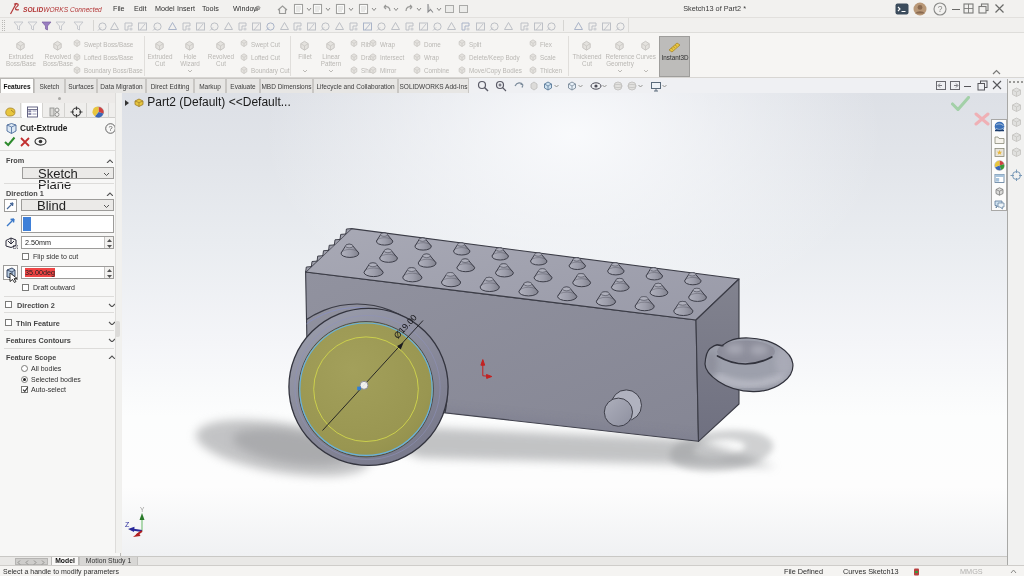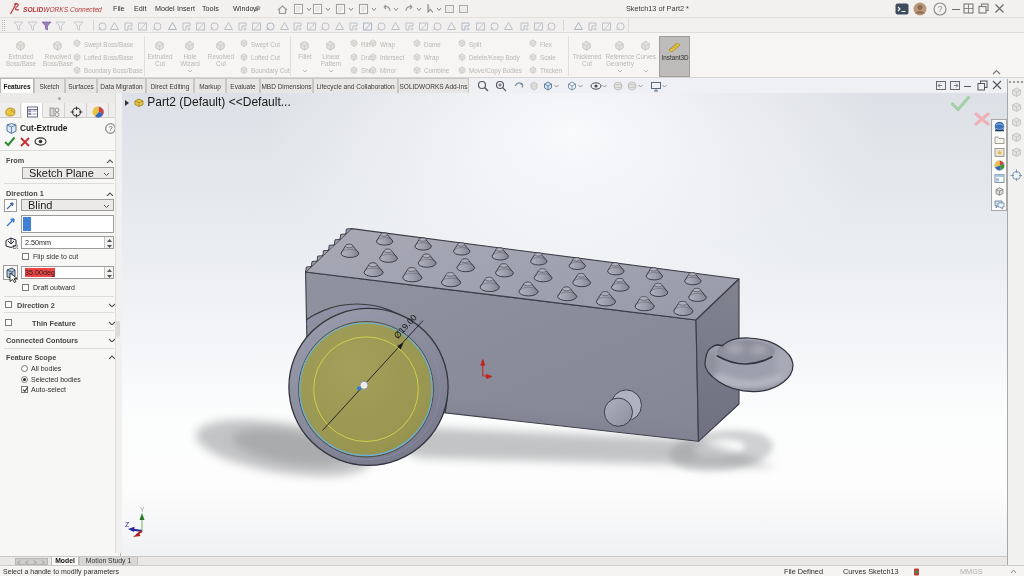--- a/index.html
+++ b/index.html
@@ -19,21 +19,21 @@
 .tab{position:absolute;top:0;height:15px;line-height:15px;font-size:6.5px;color:#3c3c3c;text-align:center;background:#e7e6e4;border:1px solid #c9c7c4;border-bottom:none;white-space:nowrap;overflow:hidden}
 .tab.active{background:#fdfdfc;color:#111;font-weight:bold;border-color:#b8b6b3}
 
 #panel{position:absolute;left:0;top:93px;width:121px;height:463px;background:#f7f7f6;border-right:1px solid #b9b8b6}
 .ptabs{position:absolute;left:0;top:10px;width:121px;height:15px;background:#efeeec;border-bottom:1px solid #cfcecb}
 .ptab{position:absolute;top:0;width:21px;height:15px;border-right:1px solid #d4d3d0}
 .sechead{position:absolute;font-size:7.3px;font-weight:bold;color:#474747}
 .plabel{font-size:7px;color:#2e2e2e}
 .chev{position:absolute;width:7px;height:4px}
 .pdiv{position:absolute;left:4px;width:110px;height:1px;background:#dddcda}
-.combo{position:absolute;height:12px;background:#ebeae8;border:1px solid #9d9c9a;font-size:11px;color:#222;line-height:11px;padding-left:6px}
+.combo{position:absolute;height:12px;background:#ebeae8;border:1px solid #9d9c9a;font-size:13px;color:#222;line-height:11px;padding-left:15px}
 .spin{position:absolute;height:13px;background:#fff;border:1px solid #9d9c9a;font-size:7.2px;color:#222;line-height:12px;padding-left:3px}
 .spinbtn{position:absolute;right:0;top:0;width:9px;height:100%;border-left:1px solid #c4c3c1;background:#f2f1ef}
 .cb{position:absolute;width:7px;height:7px;border:1px solid #7a7a78;background:#fff}
 .radio{position:absolute;width:7px;height:7px;border:1px solid #7a7a78;background:#fff;border-radius:50%}
 
 #viewport{position:absolute;left:122px;top:93px;width:885px;height:463px;background:radial-gradient(ellipse 430px 270px at 51% 9%,rgba(250,251,253,0.95),rgba(250,251,253,0) 72%),linear-gradient(180deg,#dde0e6 0%,#e2e5ea 15%,#e9ecf0 32%,#f4f5f8 54%,#fcfdfd 70%,#fdfdfd 85%,#f0f1f3 100%)}
 
 #rstrip{position:absolute;left:1007px;top:79px;width:17px;height:486px;background:#f1f1f0;border-left:1px solid #a8a8a6}
 
 #mtabs{position:absolute;left:0;top:556px;width:1007px;height:9px;background:#e9e8e6;border-top:1px solid #c9c8c5}
@@ -106,21 +106,21 @@
       </svg>
       <svg class="abs" style="left:436px;top:7px" width="6" height="5">
         <path d="M1,1 L3,3.5 L5,1" stroke="#8a8a88" stroke-width="1" fill="none"></path>
       </svg>
       <svg class="abs" style="left:444px;top:3px" width="12" height="12">
         <rect x="1.5" y="2.5" width="8" height="7" fill="#ececea" stroke="#aaaaa8" stroke-width="1"></rect>
       </svg>
       <svg class="abs" style="left:458px;top:3px" width="12" height="12">
         <rect x="1.5" y="2.5" width="8" height="7" fill="#ececea" stroke="#aaaaa8" stroke-width="1"></rect>
       </svg>
-      <div class="txt" style="left:626px;top:0;width:120px;height:18px;line-height:18px;font-size:7.3px;color:#3a3a3a;text-align:left">Sketch13 of Part2 *</div>
+      <div class="txt" style="left:626px;top:0;width:120px;height:18px;line-height:18px;font-size:7.3px;color:#3a3a3a;text-align:right">Sketch13 of Part2 *</div>
       <svg class="abs" style="left:895px;top:3px" width="14" height="12">
         <rect x="0.5" y="0.5" width="13" height="11" rx="2" fill="#3c4c5c"></rect>
         <path d="M3,4 L5,6 L3,8 M6.5,8.5 h4" stroke="#fff" stroke-width="1.1" fill="none"></path>
       </svg>
       <svg class="abs" style="left:913px;top:2px" width="14" height="14">
         <circle cx="7" cy="7" r="6.5" fill="#b99877"></circle>
         <circle cx="7" cy="5.4" r="2.4" fill="#8a6a50"></circle>
         <path d="M2.5,11.5 C3.5,8.5 10.5,8.5 11.5,11.5" fill="#8a6a50"></path>
       </svg>
       <svg class="abs" style="left:933px;top:2px" width="14" height="14">
@@ -679,26 +679,26 @@
       <div class="cb" style="left:22px;top:191px"></div>
       <div class="txt plabel" style="left:33px;top:191px">Draft outward</div>
       <div class="pdiv" style="top:203px"></div>
       <div class="cb" style="left:5px;top:208px"></div>
       <div class="sechead" style="left:17px;top:208px">Direction 2</div>
       <svg class="chev" style="left:108px;top:210px" width="8" height="5">
         <path d="M1,1 L4,4 L7,1" stroke="#555" stroke-width="1.1" fill="none"></path>
       </svg>
       <div class="pdiv" style="top:219px"></div>
       <div class="cb" style="left:5px;top:226px"></div>
-      <div class="sechead" style="left:32px;top:226px">Thin Feature</div>
+      <div class="sechead" style="left:16px;top:226px">Thin Feature</div>
       <svg class="chev" style="left:108px;top:228px" width="8" height="5">
         <path d="M1,1 L4,4 L7,1" stroke="#555" stroke-width="1.1" fill="none"></path>
       </svg>
       <div class="pdiv" style="top:237px"></div>
-      <div class="sechead" style="left:6px;top:243px">Connected Contours</div>
+      <div class="sechead" style="left:6px;top:243px">Features Contours</div>
       <svg class="chev" style="left:108px;top:245px" width="8" height="5">
         <path d="M1,1 L4,4 L7,1" stroke="#555" stroke-width="1.1" fill="none"></path>
       </svg>
       <div class="pdiv" style="top:255px"></div>
       <div class="sechead" style="left:6px;top:260px">Feature Scope</div>
       <svg class="chev" style="left:108px;top:262px" width="8" height="5">
         <path d="M1,4 L4,1 L7,4" stroke="#555" stroke-width="1.1" fill="none"></path>
       </svg>
       <div class="radio" style="left:21px;top:272px"></div>
       <div class="txt plabel" style="left:31px;top:272px">All bodies</div>

